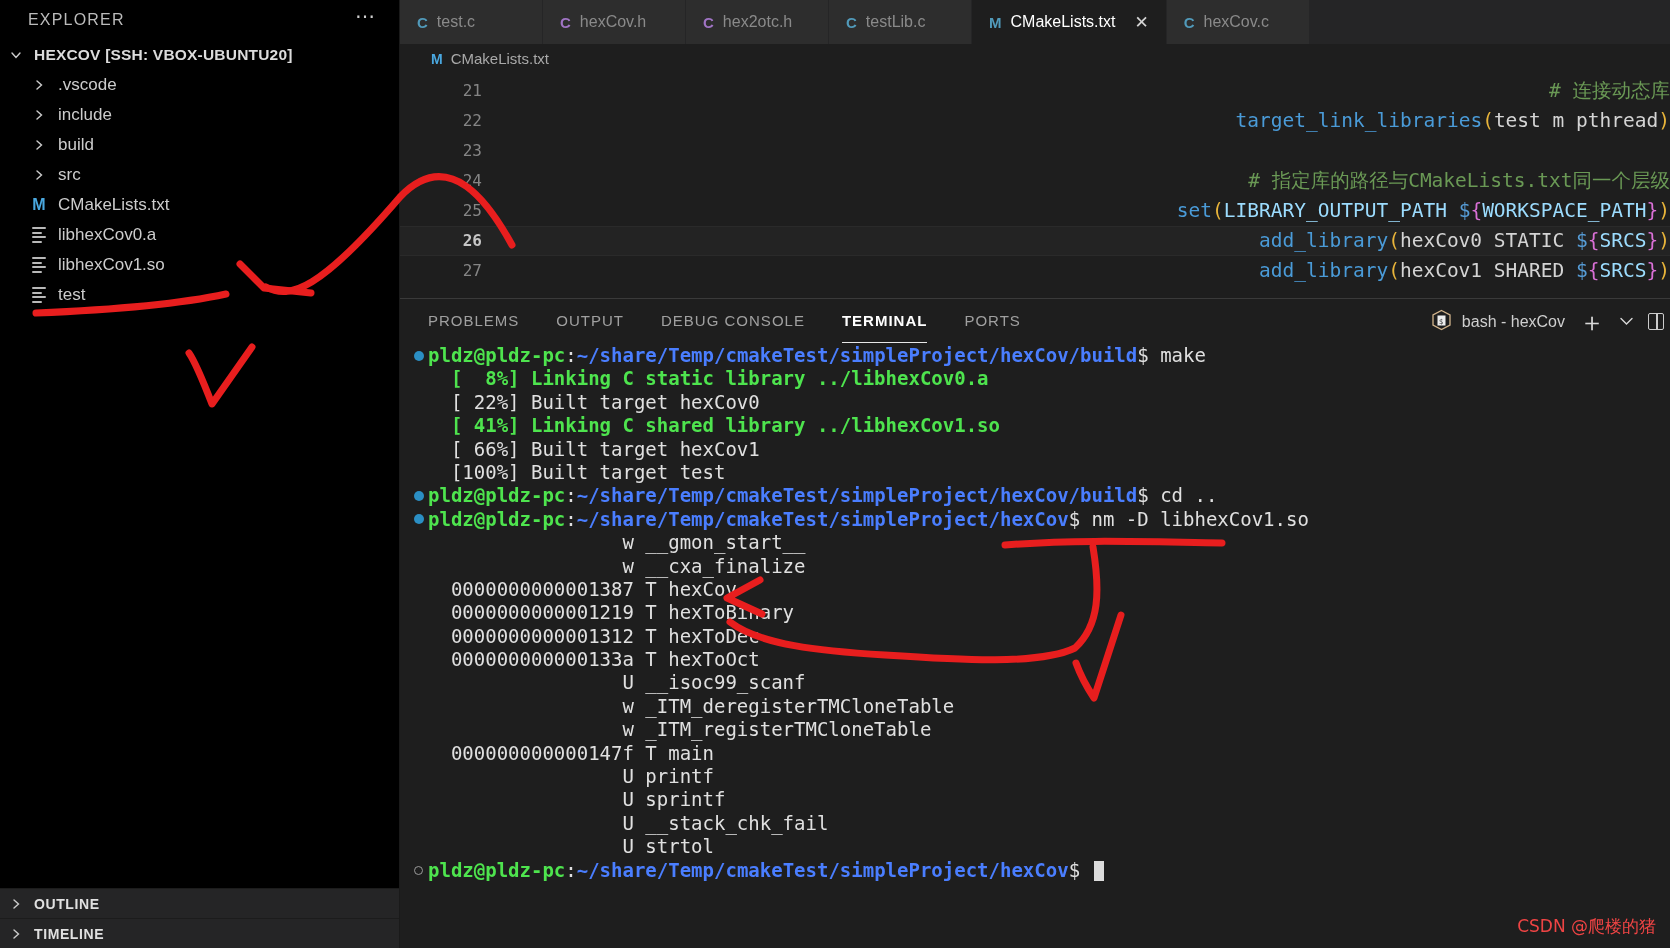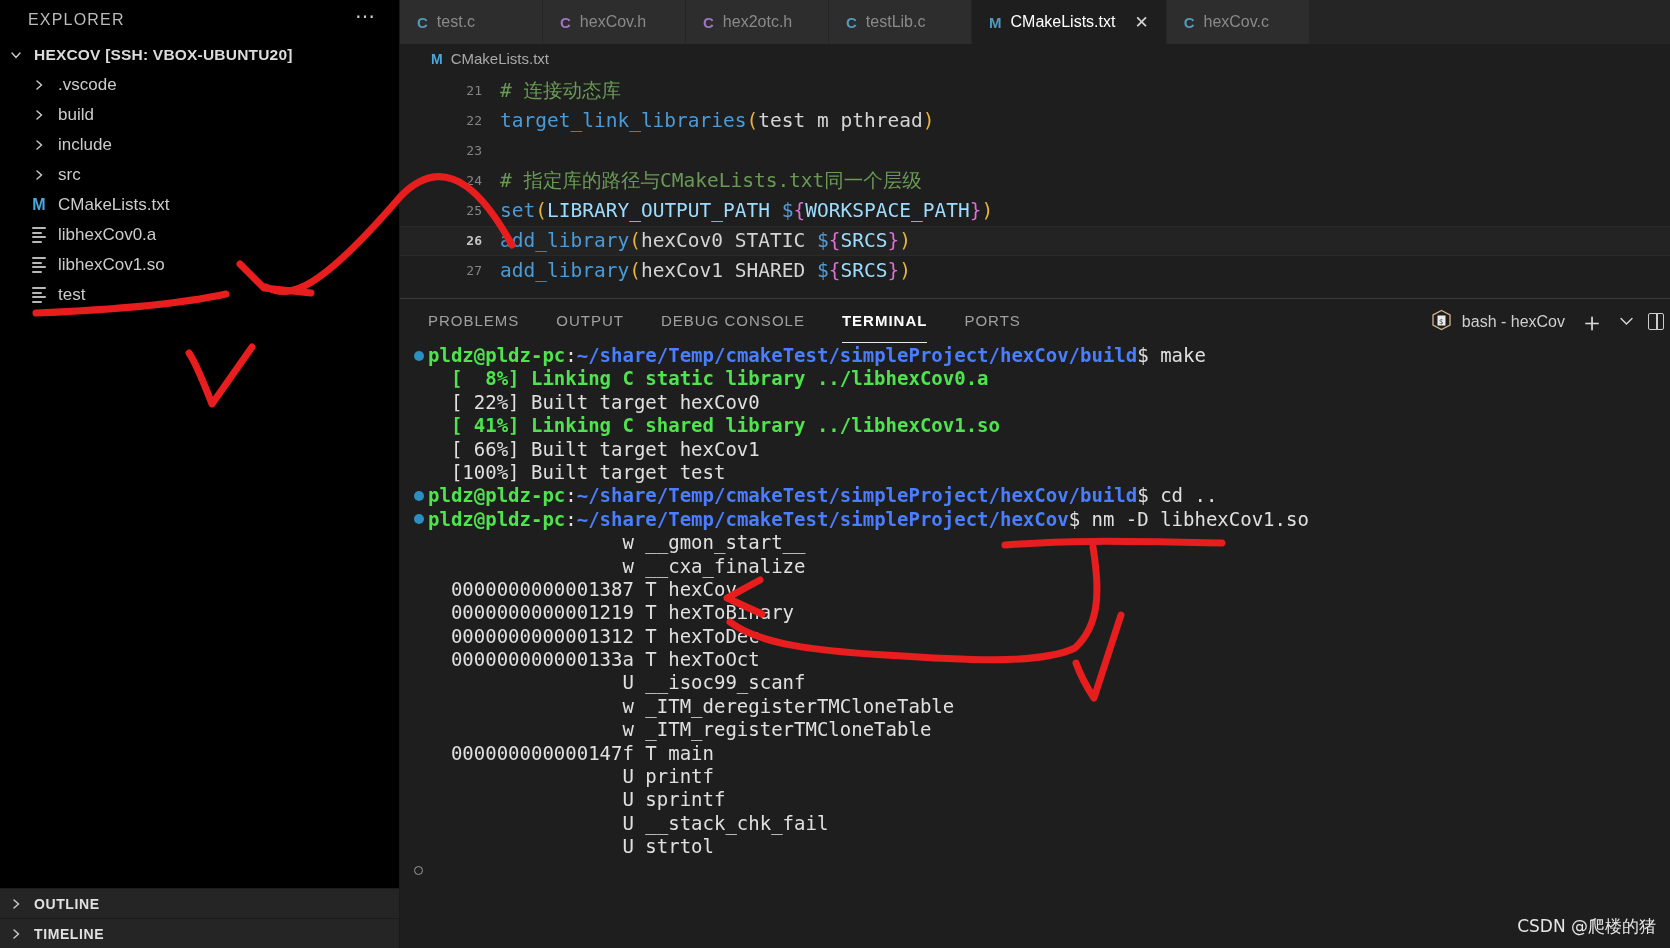--- a/index.html
+++ b/index.html
@@ -121,24 +121,24 @@
   }
   .cline {
     display: flex; align-items: center;
     height: 30px; line-height: 30px;
     white-space: pre;
   }
   .cline.cur { background: #232323; box-shadow: inset 0 1px 0 #2a2a2a, inset 0 -1px 0 #2a2a2a; }
   .lnum {
     width: 100px; flex: 0 0 100px; text-align: right;
     padding-right: 18px;
-    color: #858585; font-size: 13px;
+    color: #858585; font-size: 16px;
   }
   .cline.cur .lnum { color: #c6c6c6; font-weight: bold; }
-  .ctext { flex: 1 1 auto; }
+  .ctext { flex: 1 1 auto; text-align: right; }
   .k-com { color: #6a9955; }
   .k-fn  { color: #4a9bd8; }
   .k-par { color: #e8b43a; }
   .k-plain { color: #d4d4d4; }
   .k-var { color: #9cdcfe; }
   .k-brace { color: #da70d6; }
   .k-dollar { color: #569cd6; }
 
   
   #panel {
@@ -207,21 +207,21 @@
   .cursor-blk {
     display: inline-block; width: 10px; height: 20px;
     background: #dcdcdc; vertical-align: middle; margin-left: 2px;
   }
 
   
   #annot { position: absolute; left: 0; top: 0; width: 1670px; height: 948px; pointer-events: none; }
 
   #watermark {
     position: absolute; right: 14px; bottom: 10px;
-    color: #e5e5e5; font-size: 17px;
+    color: #ef4444; font-size: 17px;
     font-family: "DejaVu Sans", sans-serif;
   }
 </style>
 </head>
 <body>
 
 <div id="root">
 
   <div id="sidebar">
     <div id="sb-header">
@@ -245,29 +245,29 @@
               </svg>
             </span>
             <span class="lbl">.vscode</span>
           </div>
           <div class="tree-row">
             <span class="ind">
               <svg class="chev-svg" viewBox="0 0 12 12">
                 <path d="M4 2 L8.5 6 L4 10" stroke="#cccccc" stroke-width="1.4" fill="none" stroke-linecap="round"></path>
               </svg>
             </span>
-            <span class="lbl">build</span>
+            <span class="lbl">include</span>
           </div>
           <div class="tree-row">
             <span class="ind">
               <svg class="chev-svg" viewBox="0 0 12 12">
                 <path d="M4 2 L8.5 6 L4 10" stroke="#cccccc" stroke-width="1.4" fill="none" stroke-linecap="round"></path>
               </svg>
             </span>
-            <span class="lbl">include</span>
+            <span class="lbl">build</span>
           </div>
           <div class="tree-row">
             <span class="ind">
               <svg class="chev-svg" viewBox="0 0 12 12">
                 <path d="M4 2 L8.5 6 L4 10" stroke="#cccccc" stroke-width="1.4" fill="none" stroke-linecap="round"></path>
               </svg>
             </span>
             <span class="lbl">src</span>
           </div>
           <div class="tree-row">
@@ -420,21 +420,21 @@
         <div class="tline"><span class="marker"></span><span><span class="t-plain">  0000000000001312 T hexToDec</span></span></div>
         <div class="tline"><span class="marker"></span><span><span class="t-plain">  000000000000133a T hexToOct</span></span></div>
         <div class="tline"><span class="marker"></span><span><span class="t-plain">                 U __isoc99_scanf</span></span></div>
         <div class="tline"><span class="marker"></span><span><span class="t-plain">                 w _ITM_deregisterTMCloneTable</span></span></div>
         <div class="tline"><span class="marker"></span><span><span class="t-plain">                 w _ITM_registerTMCloneTable</span></span></div>
         <div class="tline"><span class="marker"></span><span><span class="t-plain">  000000000000147f T main</span></span></div>
         <div class="tline"><span class="marker"></span><span><span class="t-plain">                 U printf</span></span></div>
         <div class="tline"><span class="marker"></span><span><span class="t-plain">                 U sprintf</span></span></div>
         <div class="tline"><span class="marker"></span><span><span class="t-plain">                 U __stack_chk_fail</span></span></div>
         <div class="tline"><span class="marker"></span><span><span class="t-plain">                 U strtol</span></span></div>
-        <div class="tline"><span class="marker"><span class="dot-o"></span></span></div>
+        <div class="tline"><span class="marker"><span class="dot-o"></span></span><span><span class="t-user">pldz@pldz-pc</span><span class="t-plain">:</span><span class="t-path">~/share/Temp/cmakeTest/simpleProject/hexCov</span><span class="t-cmd">$ </span><span class="cursor-blk"></span></span></div>
       </div>
   </div>
 
   <svg id="annot" viewBox="0 0 1670 948">
     <g fill="none" stroke="#e81e1e" stroke-width="7.5" stroke-linecap="round" stroke-linejoin="round">
 
       <path d="M266 287 C 290 300, 320 290, 400 197 C 450 145, 490 205, 512 245" stroke-width="7"></path>
       <path d="M240 264 L264 288 L311 293" stroke-width="7"></path>
 
       <path d="M36 313 C 110 310, 180 304, 226 294" stroke-width="7"></path>

